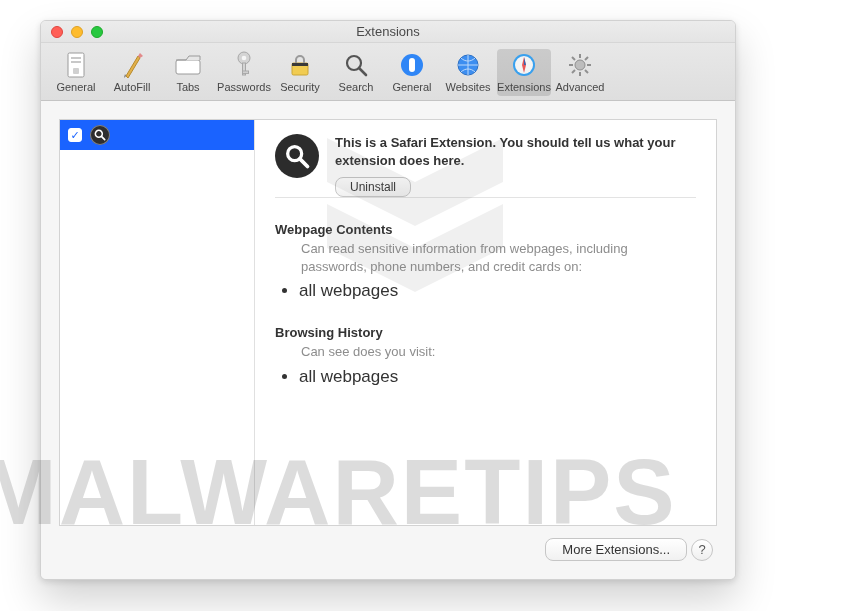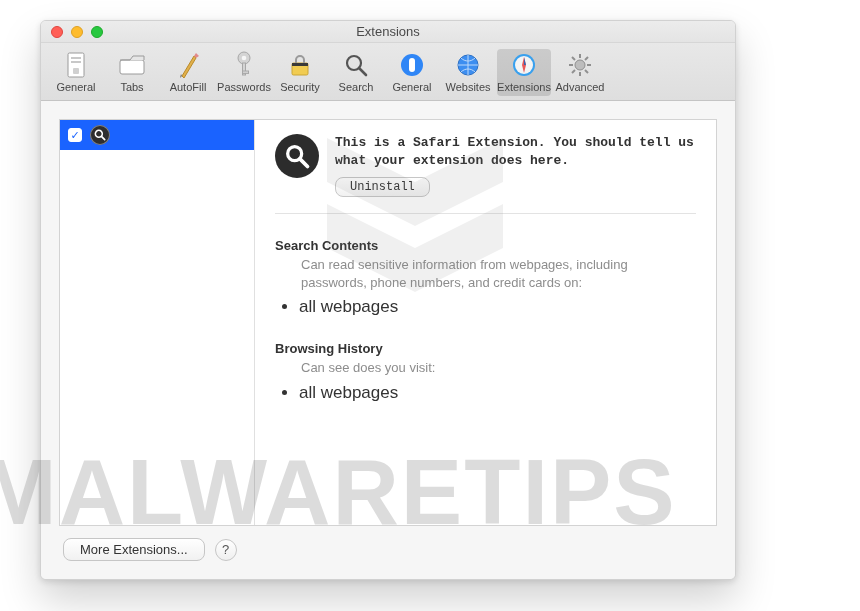--- a/index.html
+++ b/index.html
@@ -173,23 +173,21 @@
     flex: 1;
     padding: 14px 20px;
     overflow: auto;
     font-size: 13px;
     color: #3d3d3d;
   }
   .detail-header {
     display: flex;
     align-items: flex-start;
     gap: 16px;
-    padding-bottom: 16px;
     border-bottom: 1px solid #e3e3e3;
-    font-family: Liberation Mono, monospace;
   }
   .big-icon {
     width: 44px;
     height: 44px;
     border-radius: 50%;
     background: #2c2c2c;
     display: flex;
     align-items: center;
     justify-content: center;
     flex-shrink: 0;
@@ -227,21 +225,22 @@
   }
   .perm-list {
     margin: 6px 0 0 24px;
     color: #333;
     font-size: 17px;
   }
   .perm-list li { margin-bottom: 2px; }
   .footer {
     display: flex;
     align-items: center;
-    gap: 10px;
+    justify-content: flex-end;
+    gap: 4px;
     padding: 12px 4px 0 4px;
   }
   .footer .mac-btn { margin-top: 0; padding: 3px 16px; font-size: 13px; }
   .help-btn {
     width: 22px;
     height: 22px;
     border-radius: 50%;
     border: 1px solid #c6c6c6;
     background: linear-gradient(#ffffff,#efefef);
     display: flex;
@@ -281,37 +280,37 @@
             <rect x="6" y="5" width="10" height="2" fill="#c8c8c8"></rect>
             <rect x="6" y="9" width="10" height="2" fill="#c8c8c8"></rect>
             <rect x="8" y="16" width="6" height="6" rx="1" fill="#d0d0d0"></rect>
           </svg>
       </div>
       <div class="toolbar-label">General</div>
     </div>
 
     <div class="toolbar-item">
       <div class="toolbar-icon">
-        <svg width="26" height="20" viewBox="0 0 26 20">
-            <rect x="1" y="5" width="24" height="14" rx="2" fill="#fff" stroke="#9a9a9a"></rect>
-            <path d="M1 5h10l3-4h11v4" fill="#e6e6e6" stroke="#9a9a9a"></path>
-          </svg>
-      </div>
-      <div class="toolbar-label">Tabs</div>
-    </div>
-
-    <div class="toolbar-item">
-      <div class="toolbar-icon">
         <svg width="24" height="26" viewBox="0 0 24 26">
             <path d="M6 24 L18 4 L20 6 L8 26 Z" fill="#e2b04a" stroke="#b78a2e"></path>
             <path d="M18 4 L20 1 L23 4 L20 6 Z" fill="#e28a8a"></path>
             <path d="M6 24 L4 26 L5 22 Z" fill="#6b6b6b"></path>
           </svg>
       </div>
       <div class="toolbar-label">AutoFill</div>
+    </div>
+
+    <div class="toolbar-item">
+      <div class="toolbar-icon">
+        <svg width="26" height="20" viewBox="0 0 26 20">
+            <rect x="1" y="5" width="24" height="14" rx="2" fill="#fff" stroke="#9a9a9a"></rect>
+            <path d="M1 5h10l3-4h11v4" fill="#e6e6e6" stroke="#9a9a9a"></path>
+          </svg>
+      </div>
+      <div class="toolbar-label">Tabs</div>
     </div>
 
     <div class="toolbar-item">
       <div class="toolbar-icon">
         <svg width="20" height="28" viewBox="0 0 20 28">
             <circle cx="10" cy="7" r="6" fill="#d4d4d4" stroke="#a7a7a7"></circle>
             <circle cx="10" cy="7" r="2.3" fill="#f6f6f6"></circle>
             <rect x="8.5" y="12" width="3" height="12" fill="#d4d4d4" stroke="#a7a7a7"></rect>
             <rect x="8.5" y="20" width="6" height="2.4" fill="#d4d4d4" stroke="#a7a7a7"></rect>
           </svg>
@@ -415,21 +414,21 @@
                 <line x1="14.5" y1="14.5" x2="21" y2="21" stroke="#fff" stroke-width="3.2" stroke-linecap="round"></line>
               </svg>
           </div>
           <div>
             <div class="detail-desc">This is a Safari Extension. You should tell us what your extension does here.</div>
             <div class="mac-btn">Uninstall</div>
           </div>
         </div>
 
         <div class="perm-section">
-          <div class="perm-title">Search Contents</div>
+          <div class="perm-title">Webpage Contents</div>
           <div class="perm-desc">Can read sensitive information from webpages, including passwords, phone numbers, and credit cards on:</div>
           <ul class="perm-list">
             <li>all webpages</li>
           </ul>
         </div>
 
         <div class="perm-section">
           <div class="perm-title">Browsing History</div>
           <div class="perm-desc">Can see does you visit:</div>
           <ul class="perm-list">

